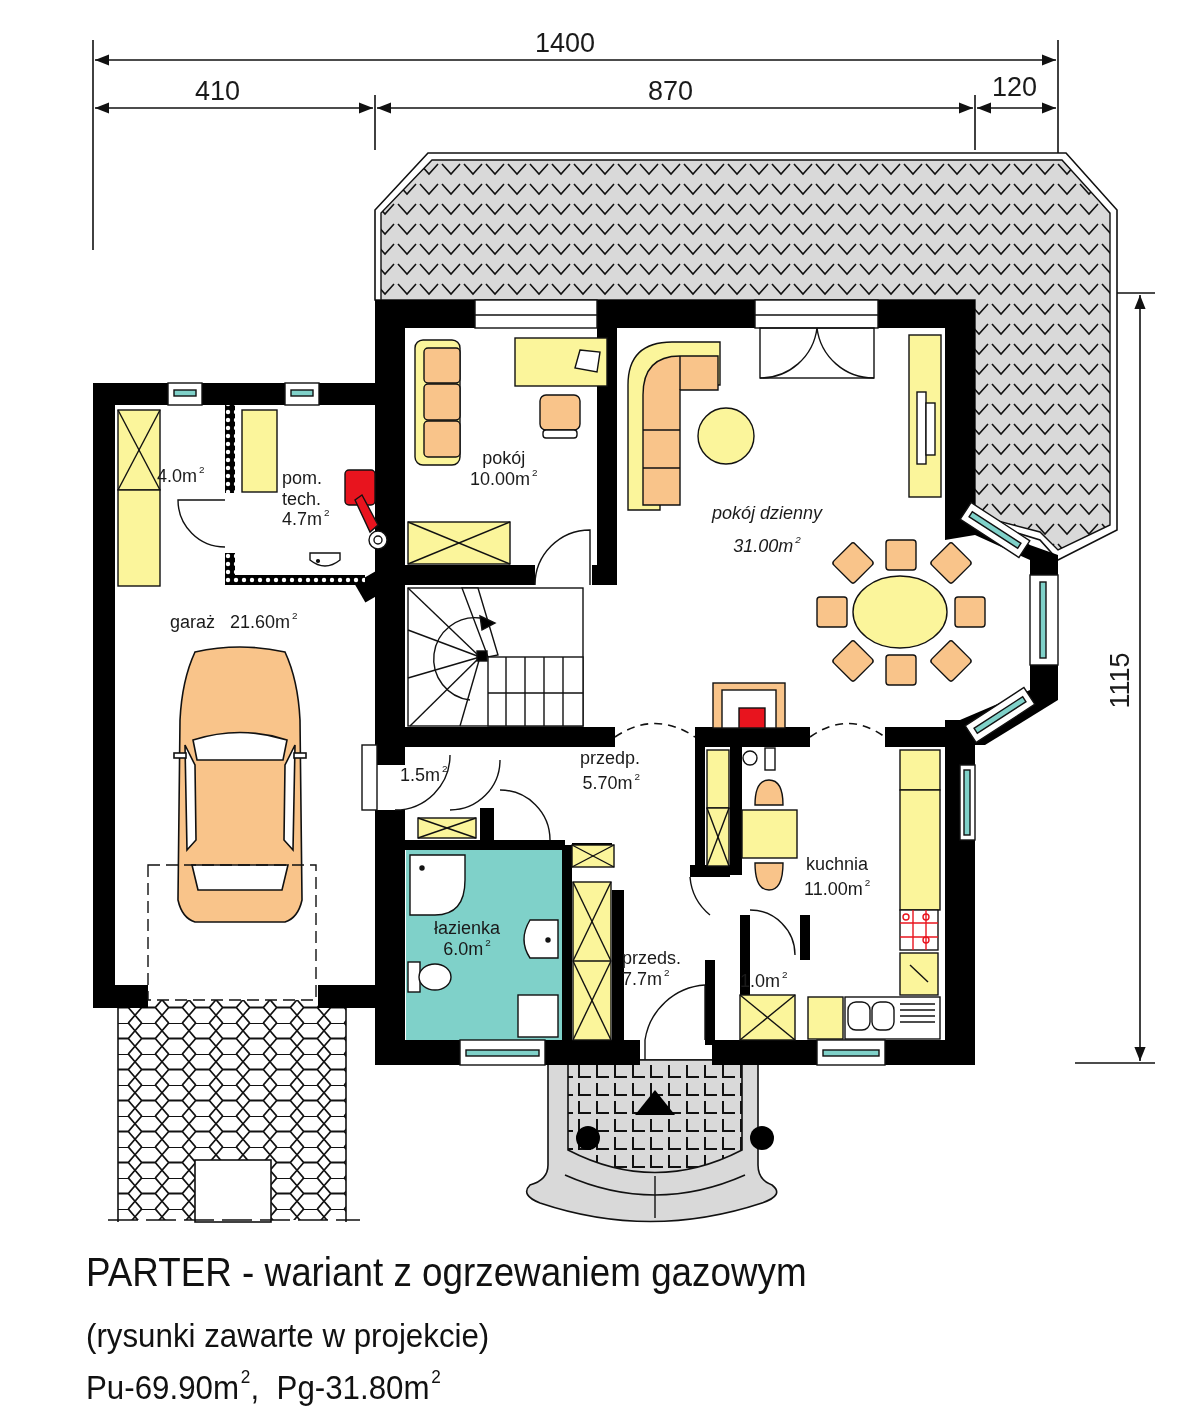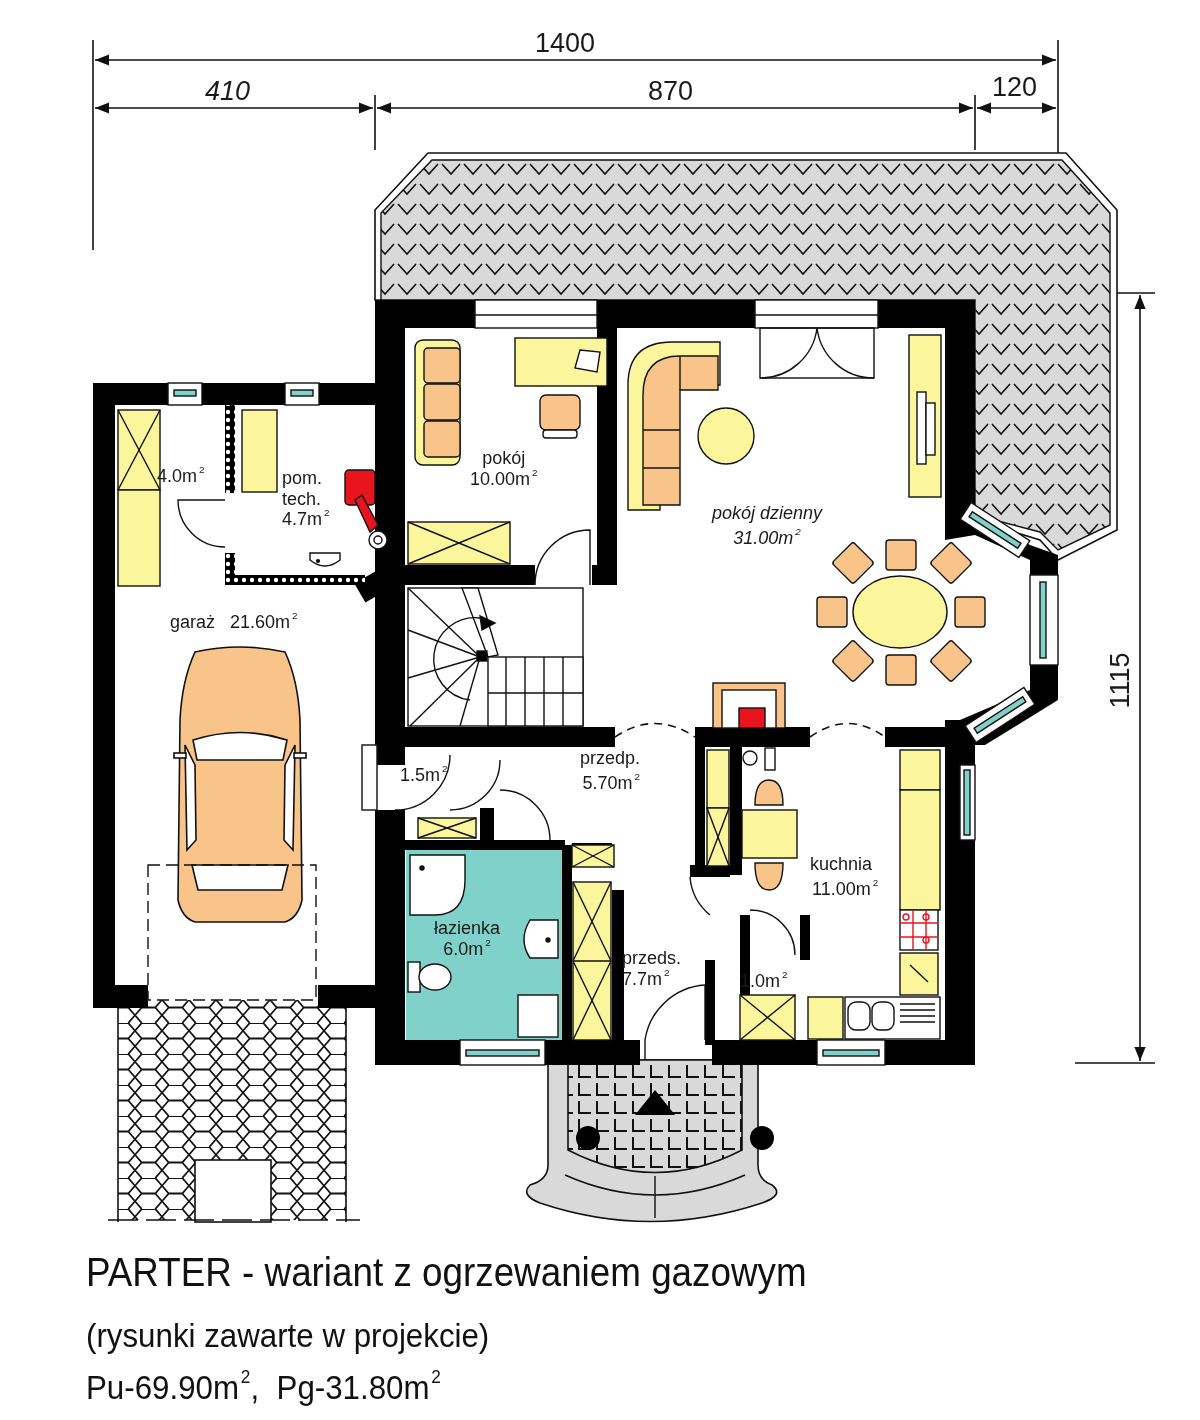--- a/index.html
+++ b/index.html
@@ -329,21 +329,21 @@
     <line x1="900" y1="1010" x2="935" y2="1010"></line>
     <line x1="900" y1="1016" x2="935" y2="1016"></line>
     <line x1="900" y1="1022" x2="935" y2="1022"></line>
     <rect x="742" y="810" width="55" height="48" fill="#fbf59b"></rect>
     <path d="M755 805 Q755 780 769 780 Q783 780 783 805 Z" fill="#f9c48a"></path>
     <path d="M755 863 Q755 890 769 890 Q783 890 783 863 Z" fill="#f9c48a"></path>
   </g>
 </svg>
 
 <div class="lbl dim" style="left:535px;top:28px;">1400</div>
-<div class="lbl dim" style="left:205px;top:76px;font-style:italic;">410</div>
+<div class="lbl dim" style="left:195px;top:76px;">410</div>
 <div class="lbl dim" style="left:648px;top:76px;">870</div>
 <div class="lbl dim" style="left:992px;top:72px;">120</div>
 <div class="lbl dim" style="left:1092px;top:665px;transform:rotate(-90deg);">1115</div>
 
 <div class="lbl room" style="left:157px;top:466px;"><span>4.0m</span><sup>2</sup></div>
 
 <div class="lbl room" style="left:282px;top:468px;text-align:left;">
   <div>pom.</div>
   <div>tech.</div>
   <div><span>4.7m</span><sup>2</sup></div>
@@ -351,21 +351,21 @@
 
 <div class="lbl room" style="left:170px;top:612px;"><span>garaż</span>&nbsp;&nbsp;&nbsp;<span>21.60m</span><sup>2</sup></div>
 
 <div class="lbl room" style="left:470px;top:448px;">
   <div>pokój</div>
   <div><span>10.00m</span><sup>2</sup></div>
 </div>
 
 <div class="lbl room" style="left:712px;top:503px;font-style:italic;">
   <div>pokój dzienny</div>
-  <div style="margin-top:4px;"><span>31.00m</span><sup>2</sup></div>
+  <div style="margin-top:12px;"><span>31.00m</span><sup>2</sup></div>
 </div>
 
 <div class="lbl room" style="left:400px;top:765px;"><span>1.5m</span><sup>2</sup></div>
 
 <div class="lbl room" style="left:580px;top:748px;text-align:right;">
   <div>przedp.</div>
   <div style="margin-top:4px;"><span>5.70m</span><sup>2</sup></div>
 </div>
 
 <div class="lbl room" style="left:434px;top:918px;">
@@ -375,18 +375,18 @@
 
 <div class="lbl room" style="left:622px;top:948px;text-align:left;">
   <div>przeds.</div>
   <div><span>7.7m</span><sup>2</sup></div>
 </div>
 
 <div class="lbl room" style="left:740px;top:971px;"><span>1.0m</span><sup>2</sup></div>
 
 <div class="lbl room" style="left:804px;top:854px;">
   <div>kuchnia</div>
-  <div style="margin-top:4px;margin-left:8px;"><span>11.00m</span><sup>2</sup></div>
+  <div style="margin-top:4px;"><span>11.00m</span><sup>2</sup></div>
 </div>
 
 <div class="cap cap1">PARTER -  wariant z ogrzewaniem gazowym</div>
 <div class="cap cap2">(rysunki zawarte w projekcie)</div>
 <div class="cap cap3"><span>Pu-69.90m</span><sup>2</sup>,&nbsp;&nbsp;<span>Pg-31.80m</span><sup>2</sup></div>
 
 </body></html>

